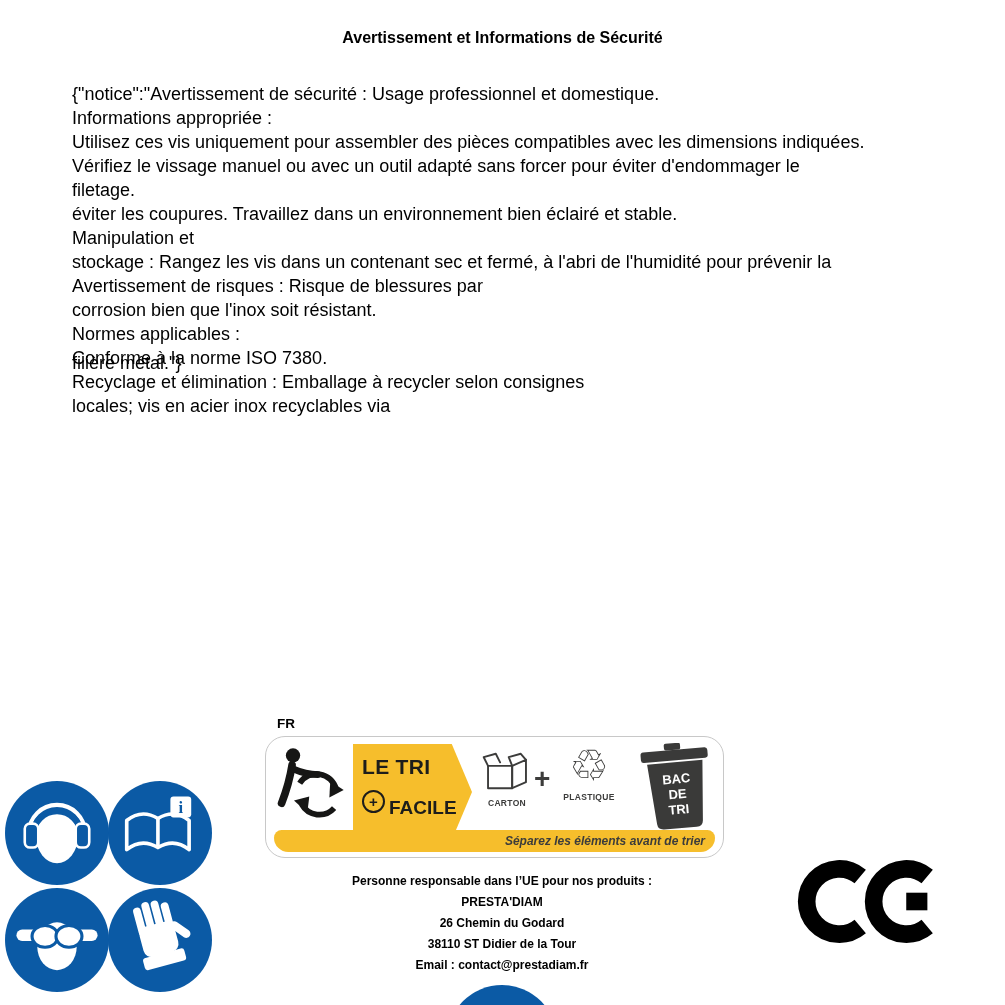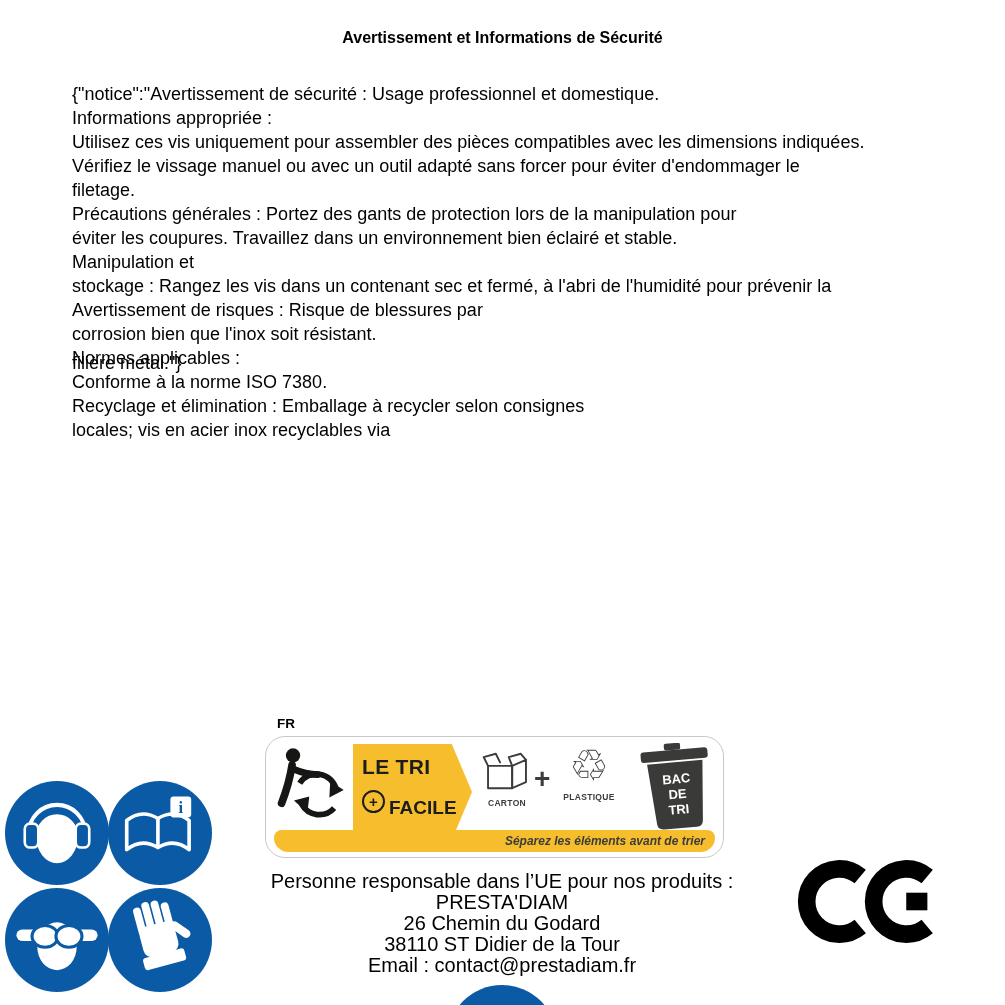--- a/index.html
+++ b/index.html
@@ -44,38 +44,37 @@
                  font-family:"DejaVu Sans",sans-serif;}
   #bin{left:374px;top:6px;width:74px;height:90px;}
   .bintxt{fill:#fff;font-weight:bold;font-size:13.5px;text-anchor:middle;
           font-family:"Liberation Sans",sans-serif;}
   #strip{left:8px;right:8px;bottom:5px;height:22px;background:#F6BE2C;
          border-radius:8px 8px 15px 15px;display:flex;align-items:center;
          justify-content:flex-end;padding-right:10px;font-size:12px;
          font-style:italic;font-weight:bold;color:#3C3C3B;}
 
   #company{position:absolute;left:252px;top:871px;width:500px;text-align:center;
-           font-size:20px;font-weight:normal;line-height:21px;}
+           font-size:12px;font-weight:bold;line-height:21px;}
 
   #ce{position:absolute;left:797px;top:853px;width:148px;height:97px;}
 </style>
 </head>
 <body>
 
 <div class="page">
 
   <div class="title">Avertissement et Informations de Sécurité</div>
 
   <div class="notice">
     <div class="nl">{"notice":"Avertissement de sécurité : Usage professionnel et domestique.</div>
     <div class="nl">Informations appropriée :</div>
     <div class="nl">Utilisez ces vis uniquement pour assembler des pièces compatibles avec les dimensions indiquées.</div>
     <div class="nl">Vérifiez le vissage manuel ou avec un outil adapté sans forcer pour éviter d'endommager le</div>
     <div class="nl">filetage.</div>
-    <div class="nl">Précautions générales : Portez des gants de protection lors de la manipulation pour</div>
     <div class="nl">éviter les coupures. Travaillez dans un environnement bien éclairé et stable.</div>
     <div class="nl">Manipulation et</div>
     <div class="nl">stockage : Rangez les vis dans un contenant sec et fermé, à l'abri de l'humidité pour prévenir la</div>
     <div class="nl">Avertissement de risques : Risque de blessures par</div>
     <div class="nl">corrosion bien que l'inox soit résistant.</div>
     <div class="nl">Normes applicables :</div>
     <div class="nl">Conforme à la norme ISO 7380.</div>
     <div class="nl">Recyclage et élimination : Emballage à recycler selon consignes</div>
     <div class="nl">locales; vis en acier inox recyclables via</div>
     <div class="overlap">filière métal."}</div>

